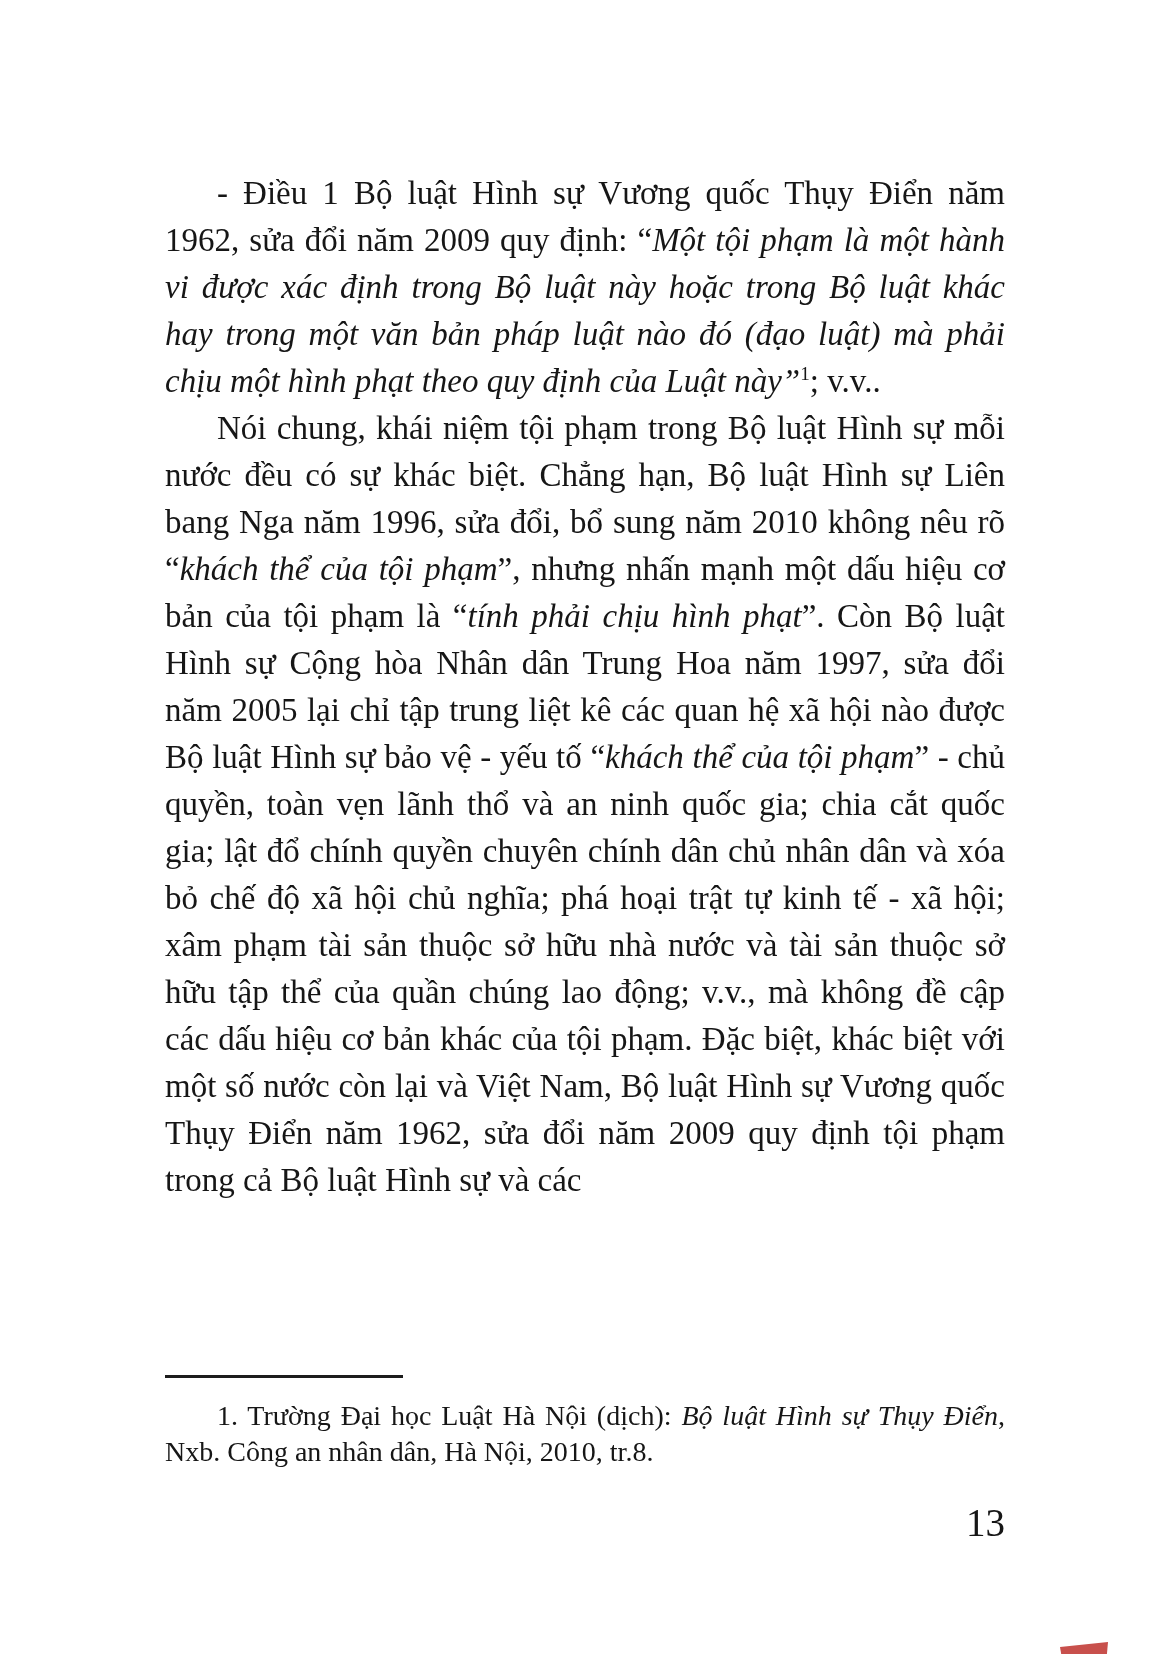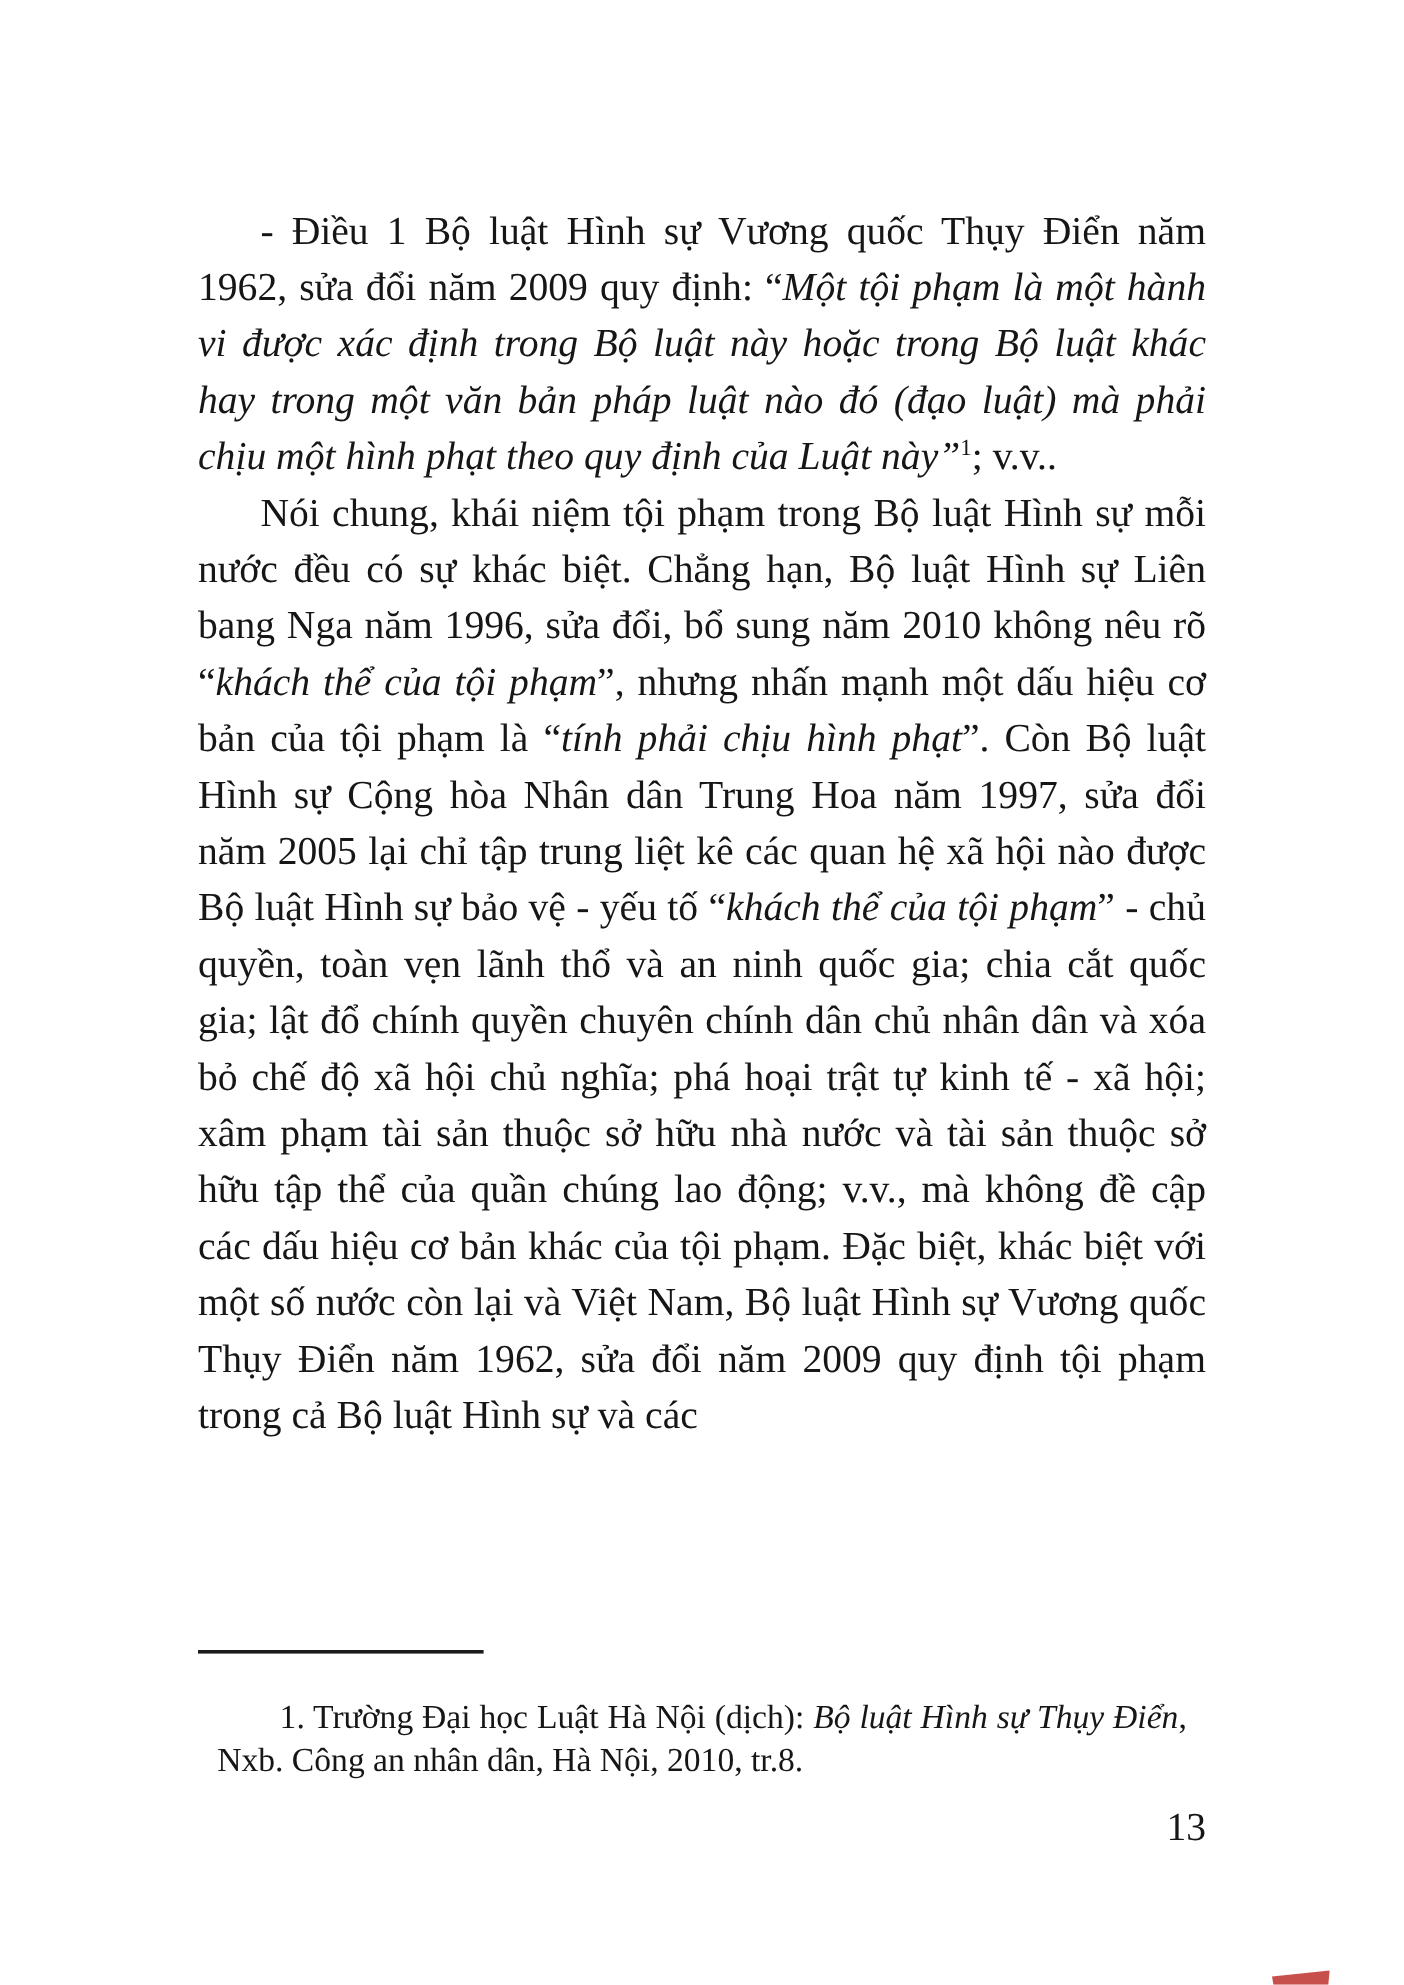--- a/index.html
+++ b/index.html
@@ -48,30 +48,30 @@
   .footnote {
     position: absolute;
     left: 165px;
     top: 1398px;
     width: 840px;
     font-size: 28px;
     line-height: 36px;
     text-align: justify;
   }
   .fn-para {
-    margin: 16px;
+    margin: 0;
     text-indent: 52px;
   }
   .page-number {
     position: absolute;
     left: 165px;
     top: 1504px;
     width: 840px;
     text-align: right;
-    font-size: 33px;
+    font-size: 39px;
     line-height: 38px;
   }
   .logo {
     position: absolute;
     left: 1058px;
     top: 1640px;
     width: 52px;
     height: 62px;
   }
   .logo-text {

